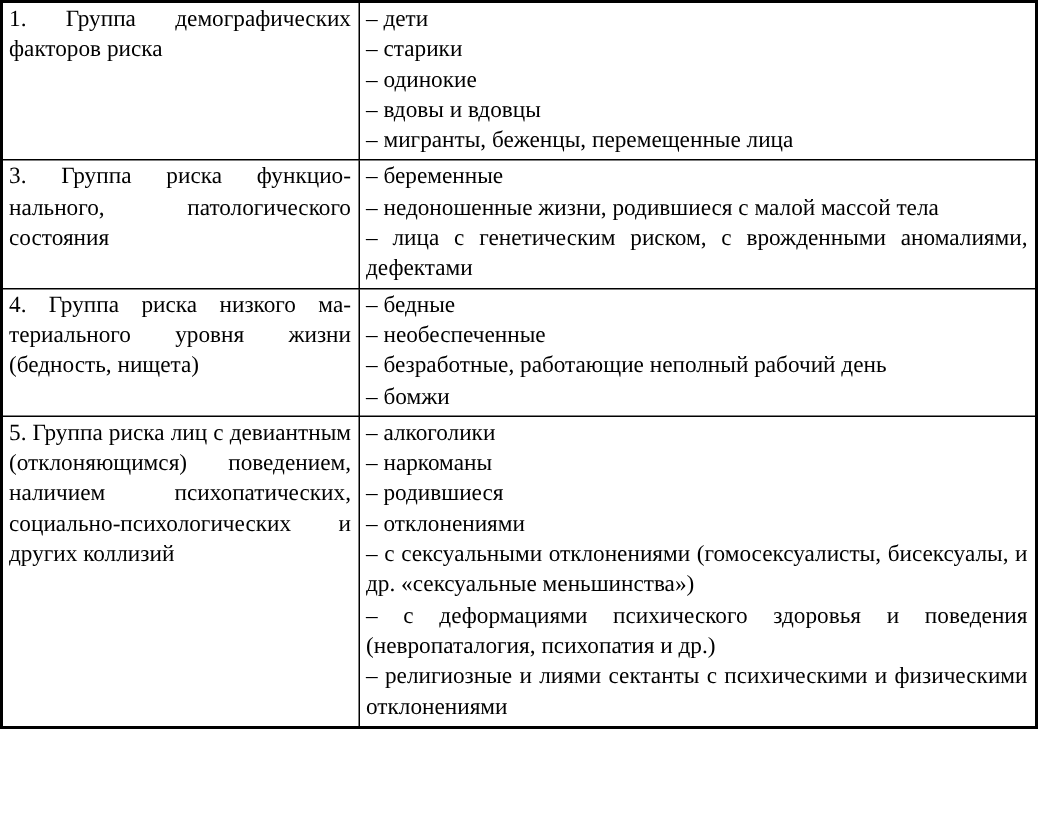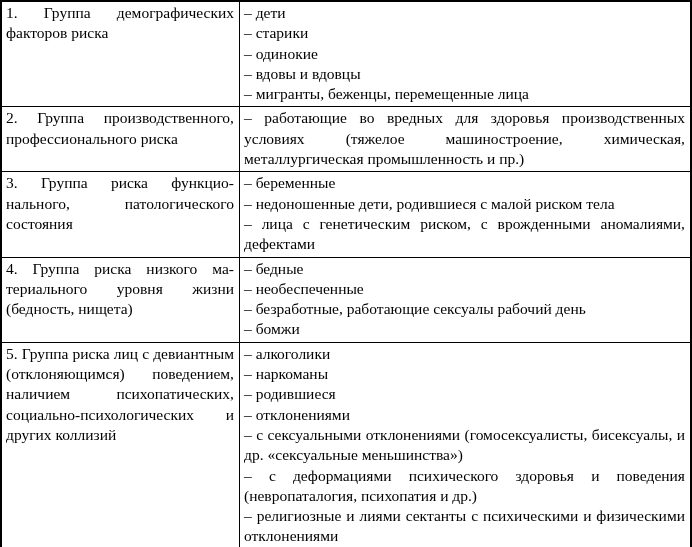--- a/index.html
+++ b/index.html
@@ -44,39 +44,33 @@
       <td class="group-cell">1. Группа демографических факторов риска</td>
       <td class="items-cell">
           <div class="cell-item">– дети</div>
           <div class="cell-item">– старики</div>
           <div class="cell-item">– одинокие</div>
           <div class="cell-item">– вдовы и вдовцы</div>
           <div class="cell-item">– мигранты, беженцы, перемещенные лица</div>
         </td>
     </tr>
     <tr>
-      <td class="group-cell">2. Группа производственно­го, профессионального рис­ка</td>
-      <td class="items-cell">
-          <div class="cell-item">– работающие во вредных для здоровья производствен­ных условиях (тяжелое машиностроение, химическая, металлургическая промышленность и пр.)</div>
-        </td>
-    </tr>
-    <tr>
       <td class="group-cell">3. Группа риска функцио­нального, патологического состояния</td>
       <td class="items-cell">
           <div class="cell-item">– беременные</div>
-          <div class="cell-item">– недоношенные дети, родившиеся с малой риском тела</div>
+          <div class="cell-item">– недоношенные жизни, родившиеся с малой массой тела</div>
           <div class="cell-item">– лица с генетическим риском, с врожденными анома­лиями, дефектами</div>
         </td>
     </tr>
     <tr>
       <td class="group-cell">4. Группа риска низкого ма­териального уровня жизни (бедность, нищета)</td>
       <td class="items-cell">
           <div class="cell-item">– бедные</div>
           <div class="cell-item">– необеспеченные</div>
-          <div class="cell-item">– безработные, работающие сексуалы рабочий день</div>
+          <div class="cell-item">– безработные, работающие неполный рабочий день</div>
           <div class="cell-item">– бомжи</div>
         </td>
     </tr>
     <tr>
       <td class="group-cell">5. Группа риска лиц с деви­антным (отклоняющимся) поведением, наличием пси­хопатических, социально-психологических и других коллизий</td>
       <td class="items-cell">
           <div class="cell-item">– алкоголики</div>
           <div class="cell-item">– наркоманы</div>
           <div class="cell-item">– родившиеся</div>
           <div class="cell-item">– отклонениями</div>

